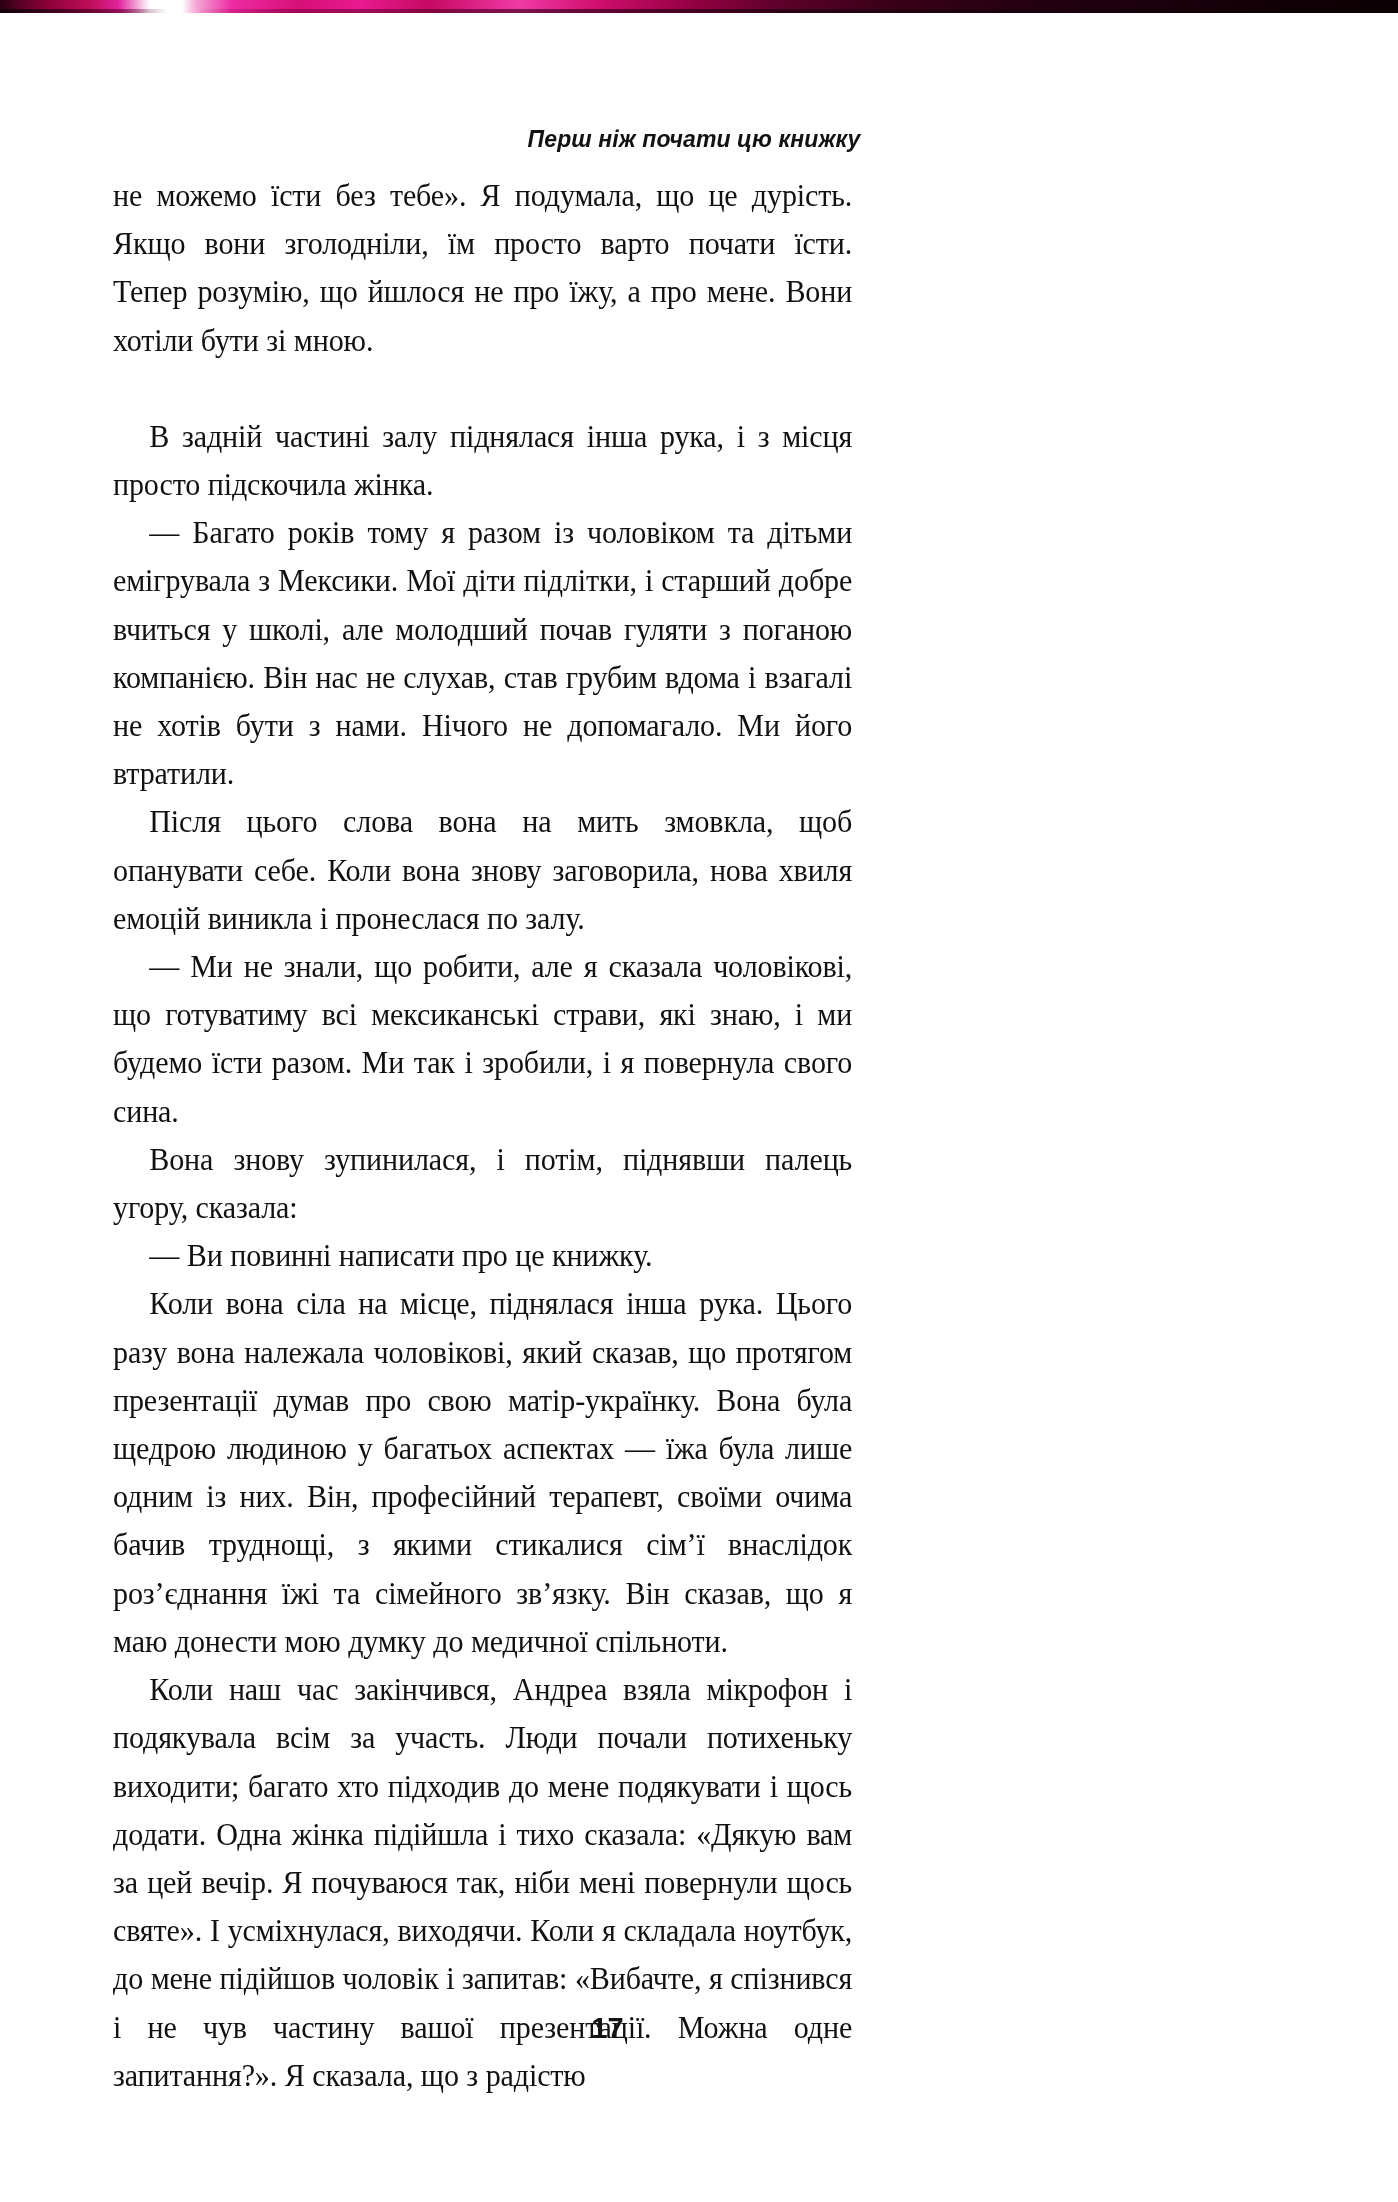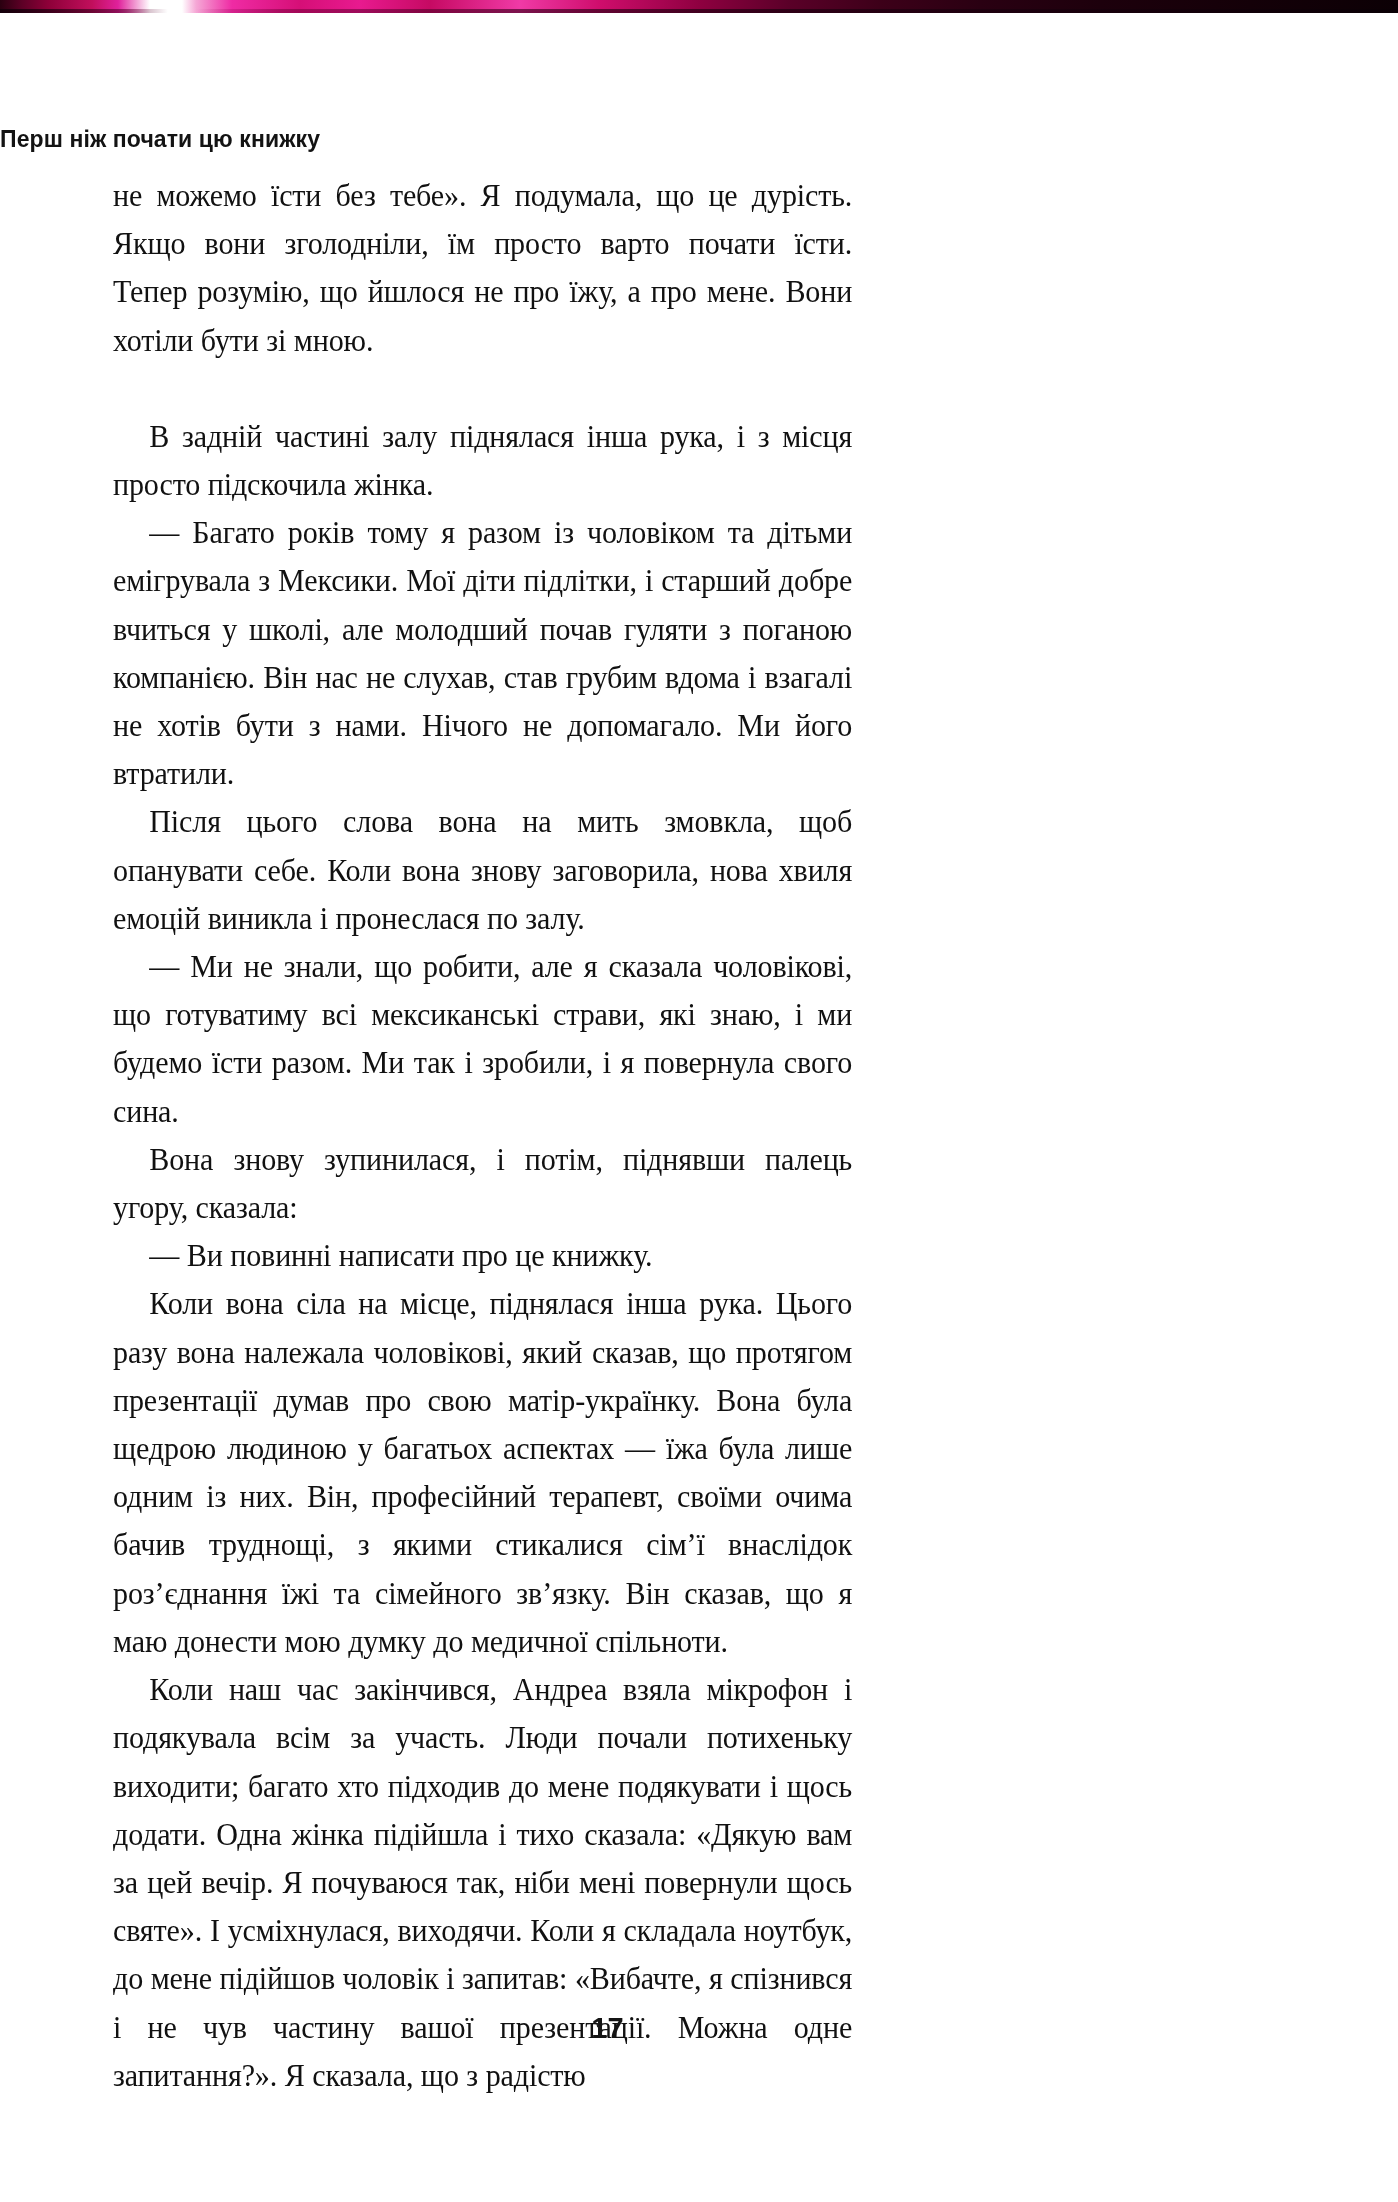--- a/index.html
+++ b/index.html
@@ -69,25 +69,27 @@
     top: 0; left: 0;
     width: 1398px;
     height: 2202px;
   }
 
   .running-head {
     position: absolute;
     top: 126px;
     left: 0;
     width: 1388px;
+    text-align: center;
     font-family: "Liberation Sans", "DejaVu Sans", sans-serif;
     font-weight: 700;
     font-size: 23px;
     letter-spacing: 0.1px;
     color: #131313;
+    font-style: italic;
   }
 
   #body-column {
     position: absolute;
     top: 172px;
     left: 113px;
     width: 774px;
   }
 
   p.para {

